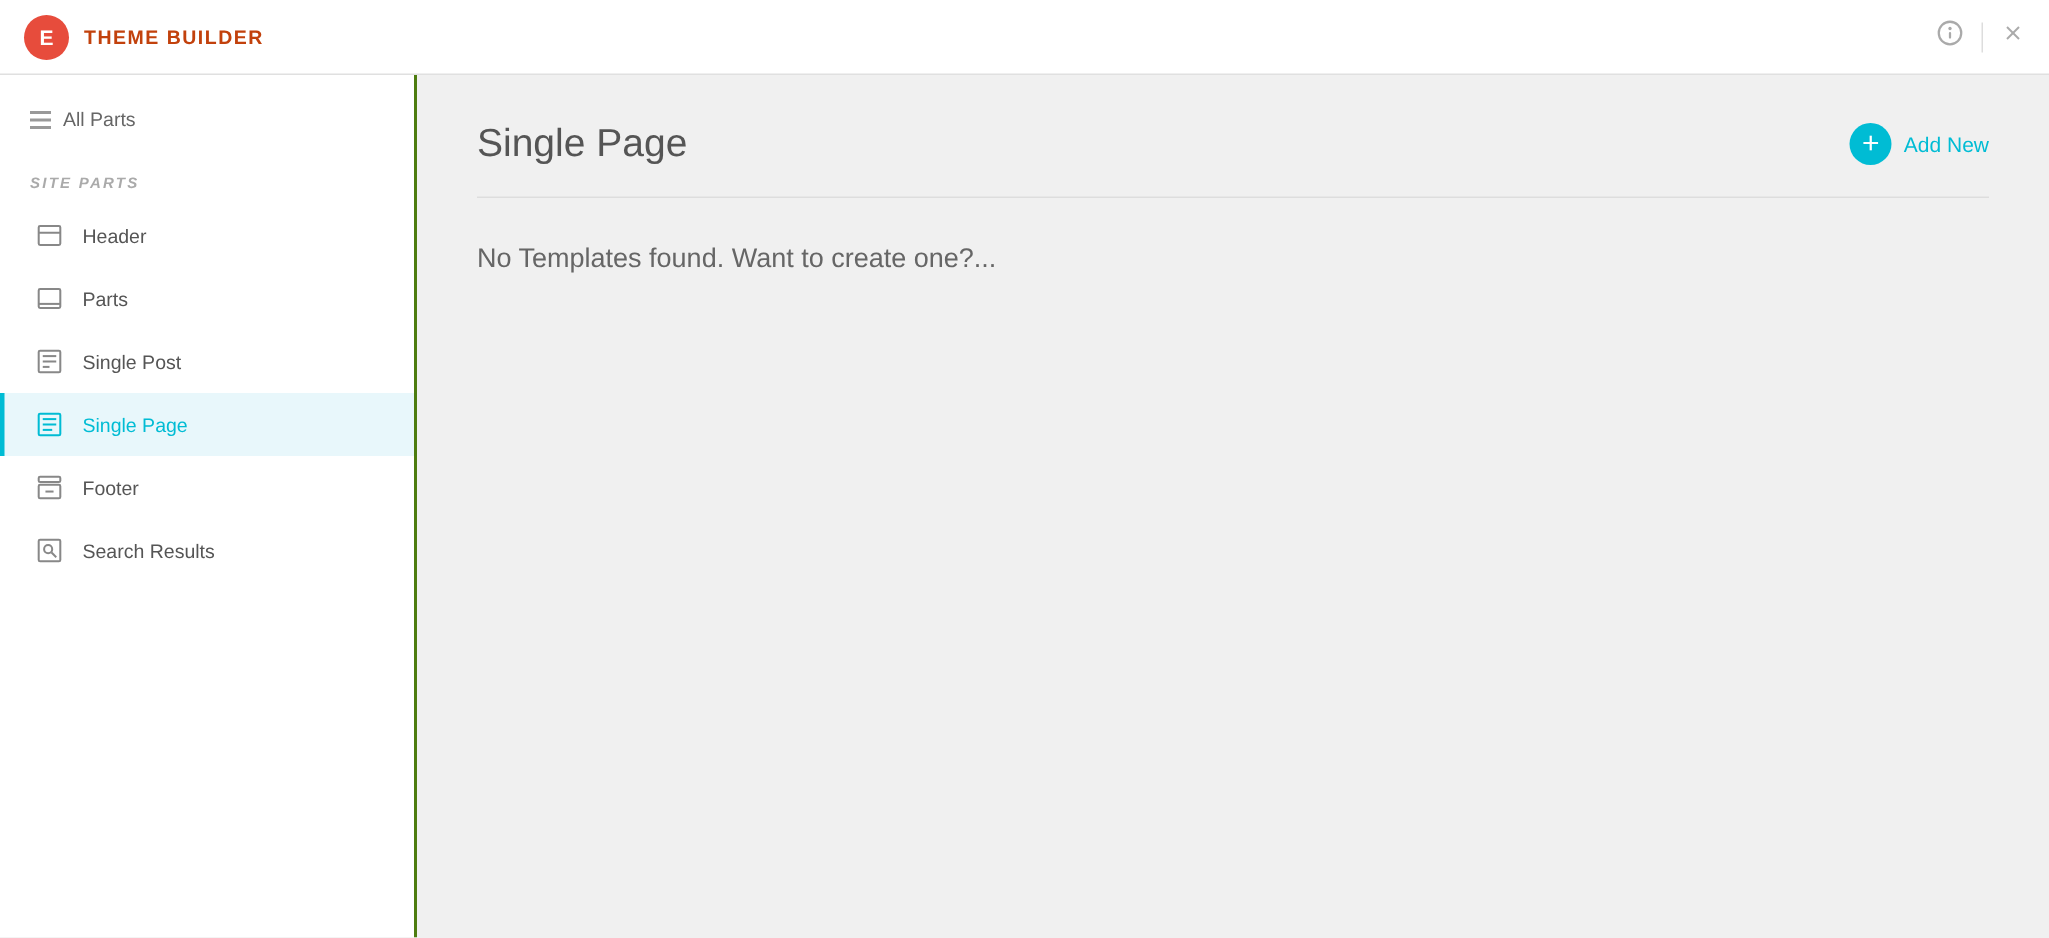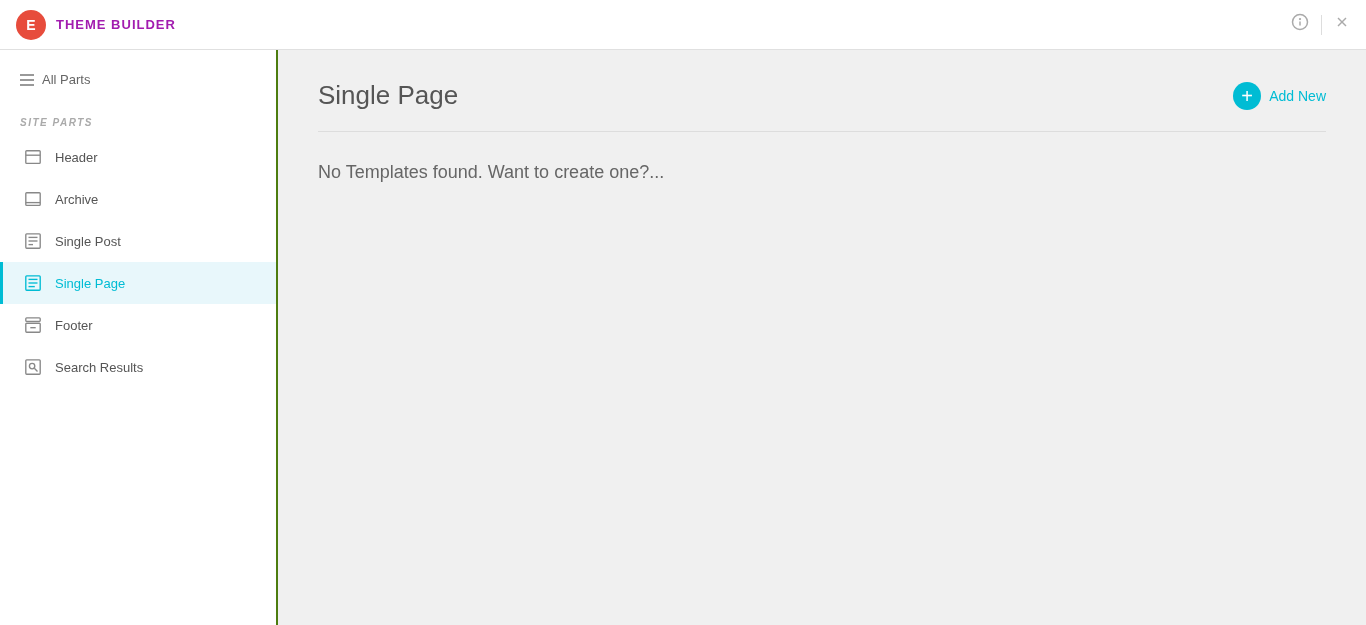--- a/index.html
+++ b/index.html
@@ -28,21 +28,21 @@
       background: #e74c3c;
       border-radius: 50%;
       display: flex; align-items: center; justify-content: center;
       color: #fff;
       font-weight: bold;
       font-size: 14px;
     }
     .topbar-title {
       font-size: 13px;
       font-weight: 600;
-      color: #a21caf;
+      color: #c2410c;
       letter-spacing: 1px;
       text-transform: uppercase;
     }
     .topbar-right {
       display: flex;
       align-items: center;
       gap: 12px;
     }
     .topbar-icon {
       color: #aaa;
@@ -232,21 +232,21 @@
       <span class="item-label">Header</span>
     </div>
 
     <div class="sidebar-item">
       <div class="item-icon">
         <svg viewBox="0 0 20 20" fill="none" stroke="#888" stroke-width="1.5">
           <rect x="2" y="3" width="16" height="14" rx="1"></rect>
           <line x1="2" y1="14" x2="18" y2="14"></line>
         </svg>
       </div>
-      <span class="item-label">Archive</span>
+      <span class="item-label">Parts</span>
     </div>
 
     <div class="sidebar-item">
       <div class="item-icon">
         <svg viewBox="0 0 20 20" fill="none" stroke="#888" stroke-width="1.5">
           <rect x="2" y="2" width="16" height="16" rx="1"></rect>
           <line x1="5" y1="6" x2="15" y2="6"></line>
           <line x1="5" y1="10" x2="15" y2="10"></line>
           <line x1="5" y1="14" x2="10" y2="14"></line>
         </svg>

